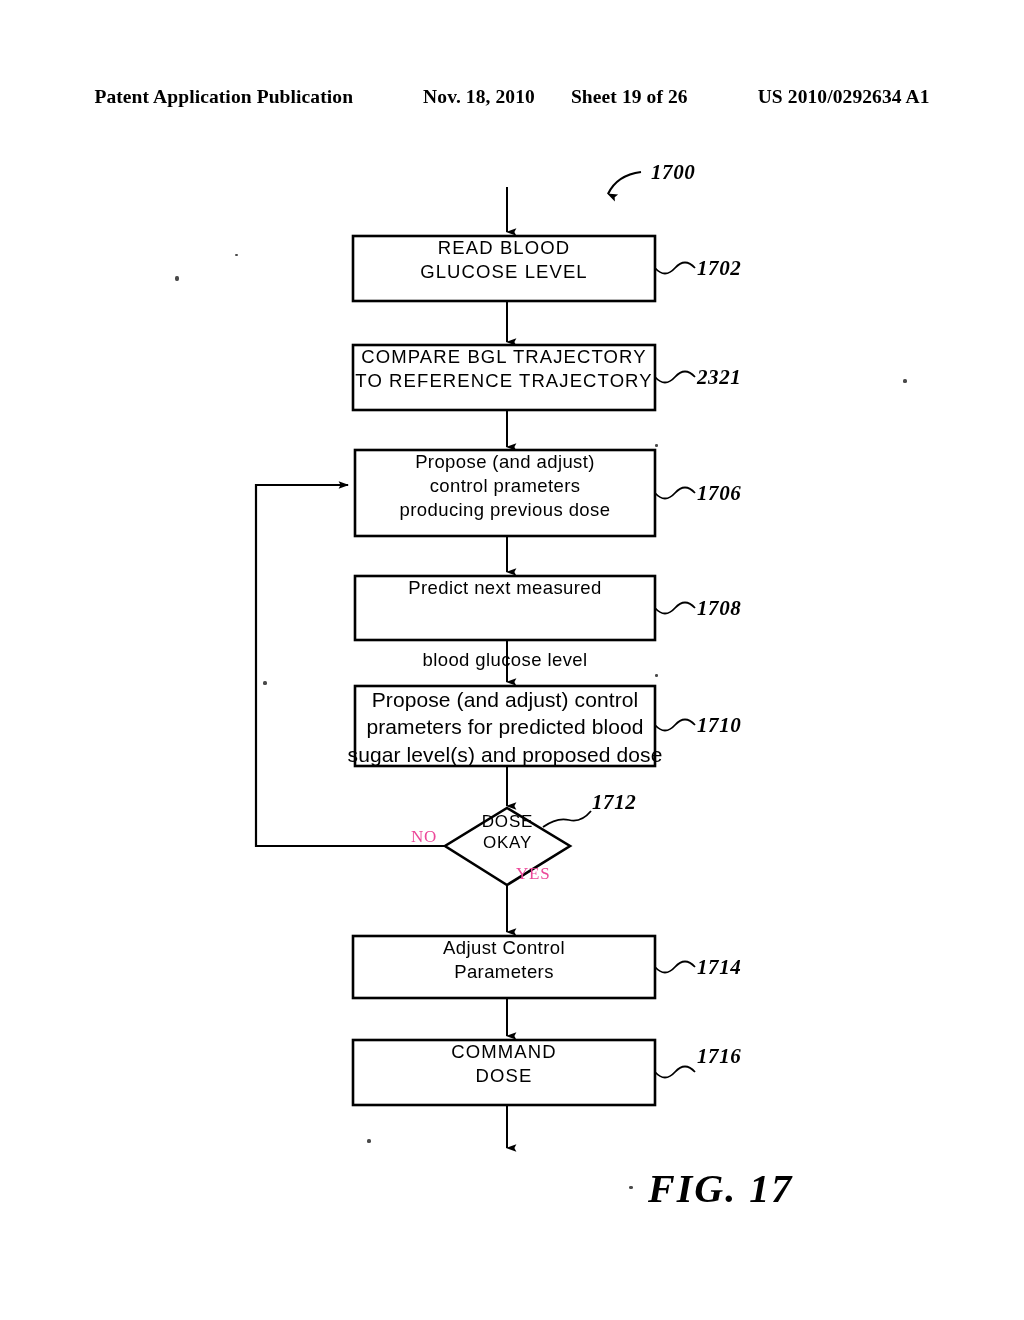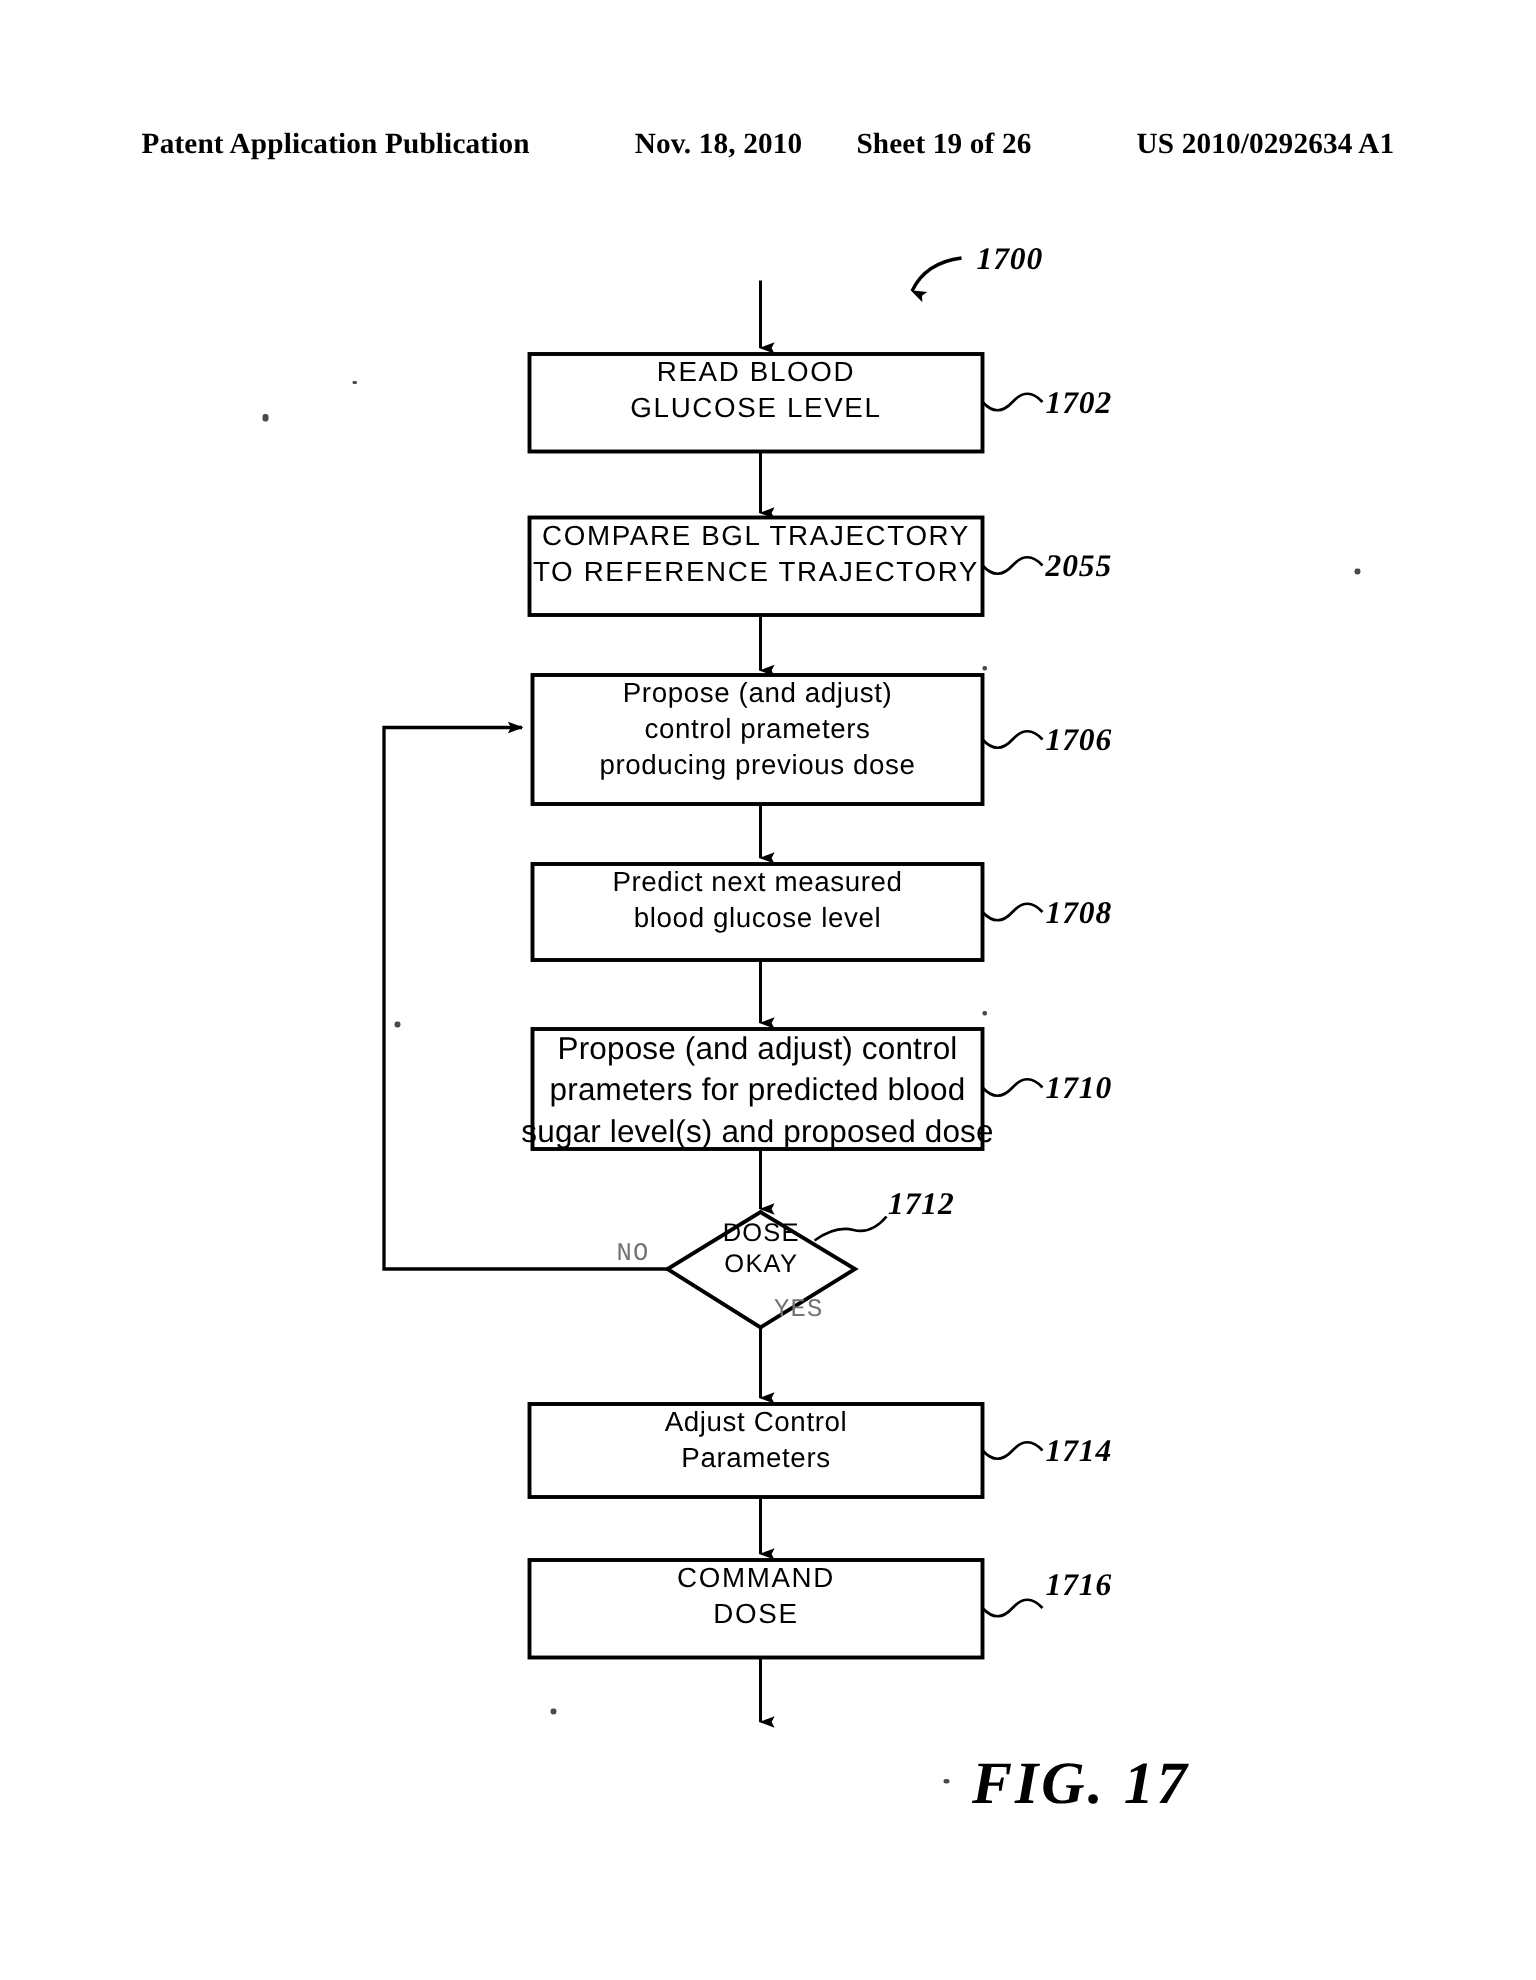--- a/index.html
+++ b/index.html
@@ -96,24 +96,24 @@
     font-weight: bold;
     font-size: 21px;
     letter-spacing: 0.6px;
     color: #000;
     white-space: nowrap;
   }
 
   
   .branchlabel {
     position: absolute;
-    font-family: Liberation Mono, monospace;
+    font-family: Liberation Serif, serif;
     font-size: 17px;
     letter-spacing: 0.8px;
-    color: #737373;
+    color: #ec4899;
     white-space: nowrap;
   }
 
   
   #figcaption {
     position: absolute;
     left: 648px;
     top: 1165px;
     font-family: "Liberation Serif", serif;
     font-style: italic;
@@ -207,21 +207,21 @@
     <span>COMPARE  BGL  TRAJECTORY</span>
     <span>TO  REFERENCE  TRAJECTORY</span>
   </div>
 
   <div class="boxtext mixed" style="left:355px; top:450px; width:300px; height:86px;">
     <span>Propose  (and  adjust)</span>
     <span>control  prameters</span>
     <span>producing  previous  dose</span>
   </div>
 
-  <div class="boxtext mixed" style="left:355px; top:576px; width:300px; height:53px;">
+  <div class="boxtext mixed" style="left:355px; top:576px; width:300px; height:53px;gap:48px;">
     <span>Predict  next  measured</span>
     <span>blood  glucose  level</span>
   </div>
 
   <div class="boxtext mixed tight" style="left:352px; top:686px; width:306px; height:80px;">
     <span>Propose  (and  adjust)  control</span>
     <span>prameters  for  predicted  blood</span>
     <span>sugar  level(s)  and  proposed  dose</span>
   </div>
 
@@ -235,21 +235,21 @@
     <span>Parameters</span>
   </div>
 
   <div class="boxtext caps" style="left:353px; top:1040px; width:302px; height:65px;">
     <span>COMMAND</span>
     <span>DOSE</span>
   </div>
 
   <div class="refnum" style="left:651px; top:160px;">1700</div>
   <div class="refnum" style="left:697px; top:256px;">1702</div>
-  <div class="refnum" style="left:697px; top:365px;">2055</div>
+  <div class="refnum" style="left:697px; top:365px;">2321</div>
   <div class="refnum" style="left:697px; top:481px;">1706</div>
   <div class="refnum" style="left:697px; top:596px;">1708</div>
   <div class="refnum" style="left:697px; top:713px;">1710</div>
   <div class="refnum" style="left:592px; top:790px;">1712</div>
   <div class="refnum" style="left:697px; top:955px;">1714</div>
   <div class="refnum" style="left:697px; top:1044px;">1716</div>
 
   <div class="branchlabel" style="left:411px; top:827px;">NO</div>
   <div class="branchlabel" style="left:516px; top:864px;">YES</div>
 

